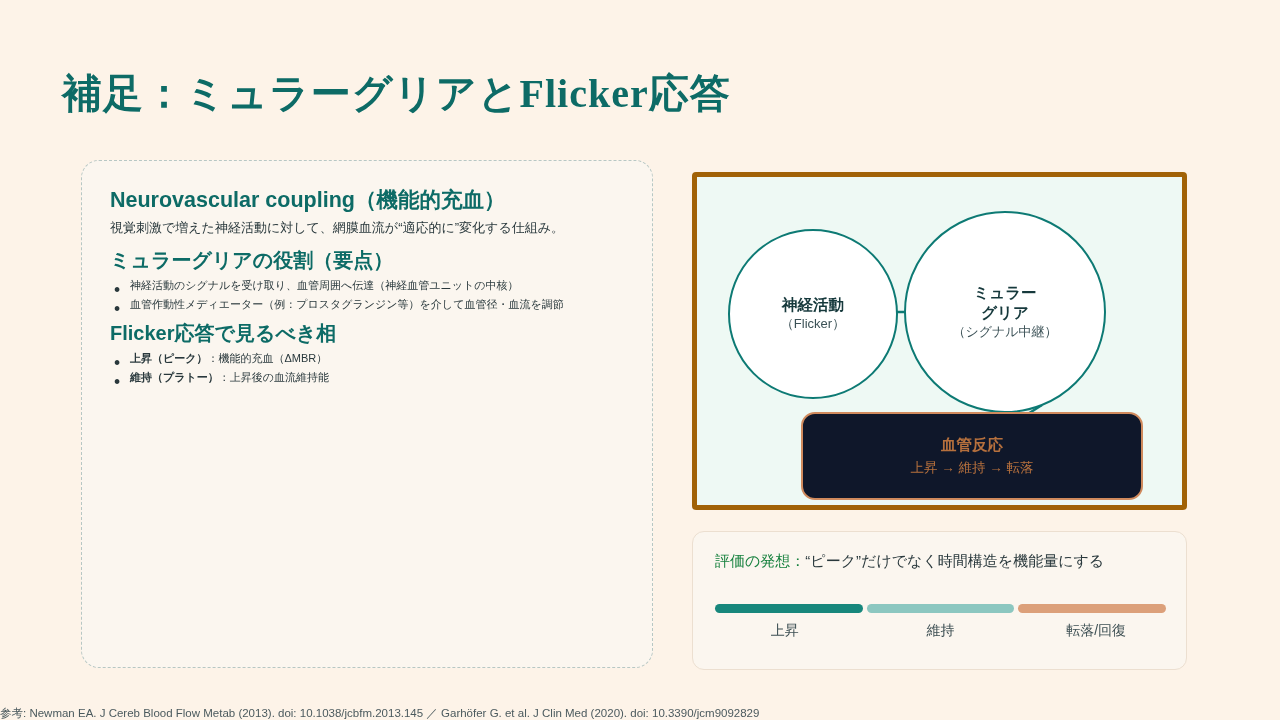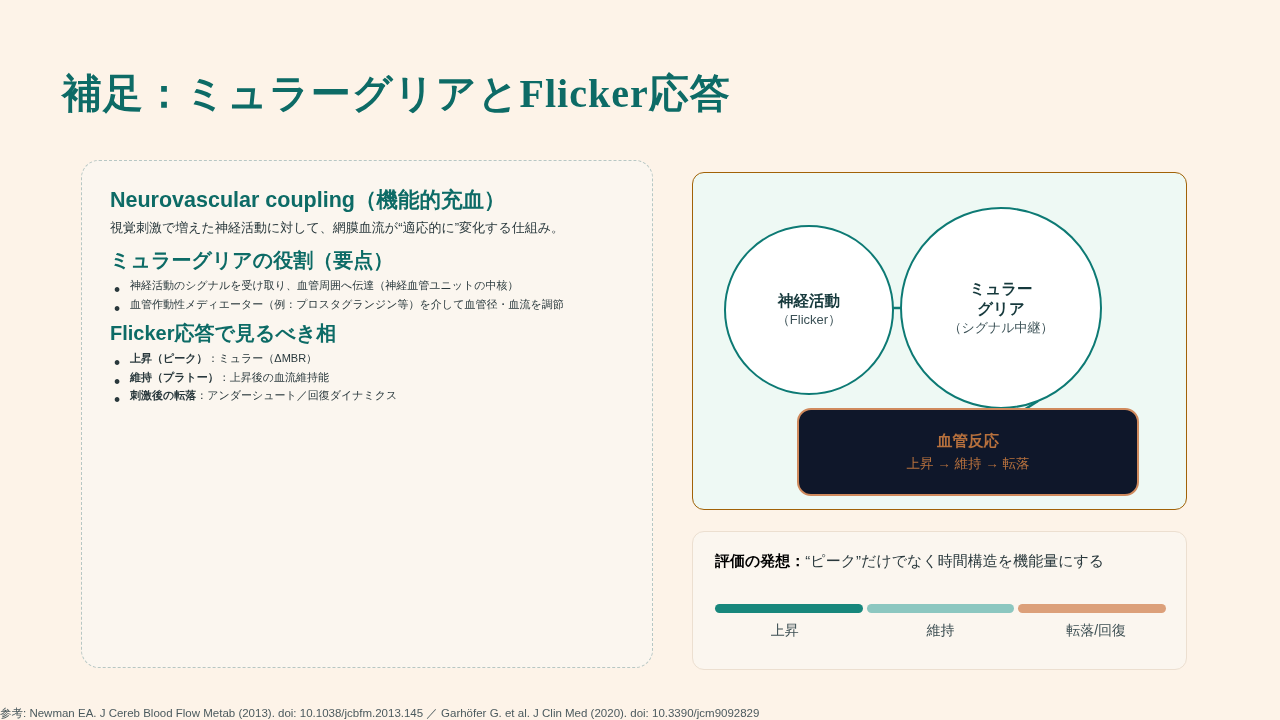--- a/index.html
+++ b/index.html
@@ -94,22 +94,22 @@
   }
 
   
   .diagram-card {
     position: absolute;
     left: 692px;
     top: 172px;
     width: 495px;
     height: 338px;
     background: #eef9f4;
-    border: 1px solid #a16207;
-    border-radius: 12px;
+    border: 5px solid #a16207;
+    border-radius: 4px;
     box-sizing: border-box;
   }
   .circle {
     position: absolute;
     border-radius: 50%;
     background: #ffffff;
     border: 2px solid #0d7a74;
     display: flex;
     flex-direction: column;
     align-items: center;
@@ -187,22 +187,22 @@
     border-radius: 12px;
     box-sizing: border-box;
     padding: 18px 22px 0 22px;
   }
   .idea-text {
     font-size: 15px;
     line-height: 1.45;
     color: #29383c;
   }
   .idea-label {
-    font-weight: bold;
-    color: #000000;
+    font-weight: normal;
+    color: #15803d;
   }
   .bar-row {
     position: absolute;
     left: 22px;
     top: 72px;
     width: 451px;
     display: flex;
     gap: 4px;
   }
   .bar {
@@ -247,23 +247,22 @@
     <div class="lp-body">視覚刺激で増えた神経活動に対して、網膜血流が“適応的に”変化する仕組み。</div>
 
     <div class="lp-sub">ミュラーグリアの役割（要点）</div>
     <ul class="lp-list">
       <li>神経活動のシグナルを受け取り、血管周囲へ伝達（神経血管ユニットの中核）</li>
       <li>血管作動性メディエーター（例：プロスタグランジン等）を介して血管径・血流を調節</li>
     </ul>
 
     <div class="lp-sub">Flicker応答で見るべき相</div>
     <ul class="lp-list">
-      <li><span class="li-strong">上昇（ピーク）</span><span>：ミュラー（ΔMBR）</span></li>
+      <li><span class="li-strong">上昇（ピーク）</span><span>：機能的充血（ΔMBR）</span></li>
       <li><span class="li-strong">維持（プラトー）</span><span>：上昇後の血流維持能</span></li>
-      <li><span class="li-strong">刺激後の転落</span><span>：アンダーシュート／回復ダイナミクス</span></li>
     </ul>
   </div>
 
   <div class="diagram-card">
     <svg class="svg-layer" viewBox="0 0 495 338">
       <defs>
         <marker id="arrow-teal" viewBox="0 0 10 10" refX="8" refY="5" markerWidth="7" markerHeight="7" orient="auto-start-reverse">
           <path d="M 0 0 L 10 5 L 0 10 z" fill="#0d7a74"></path>
         </marker>
       </defs>

